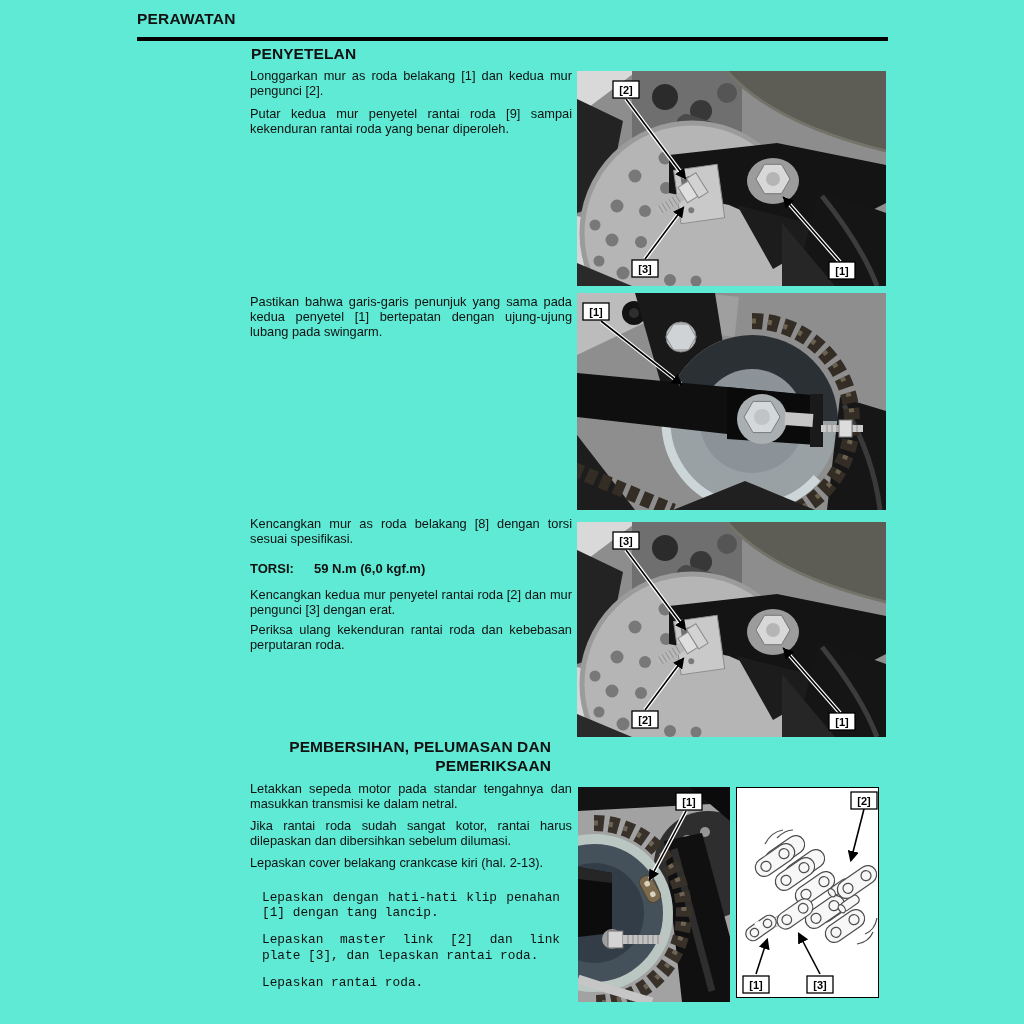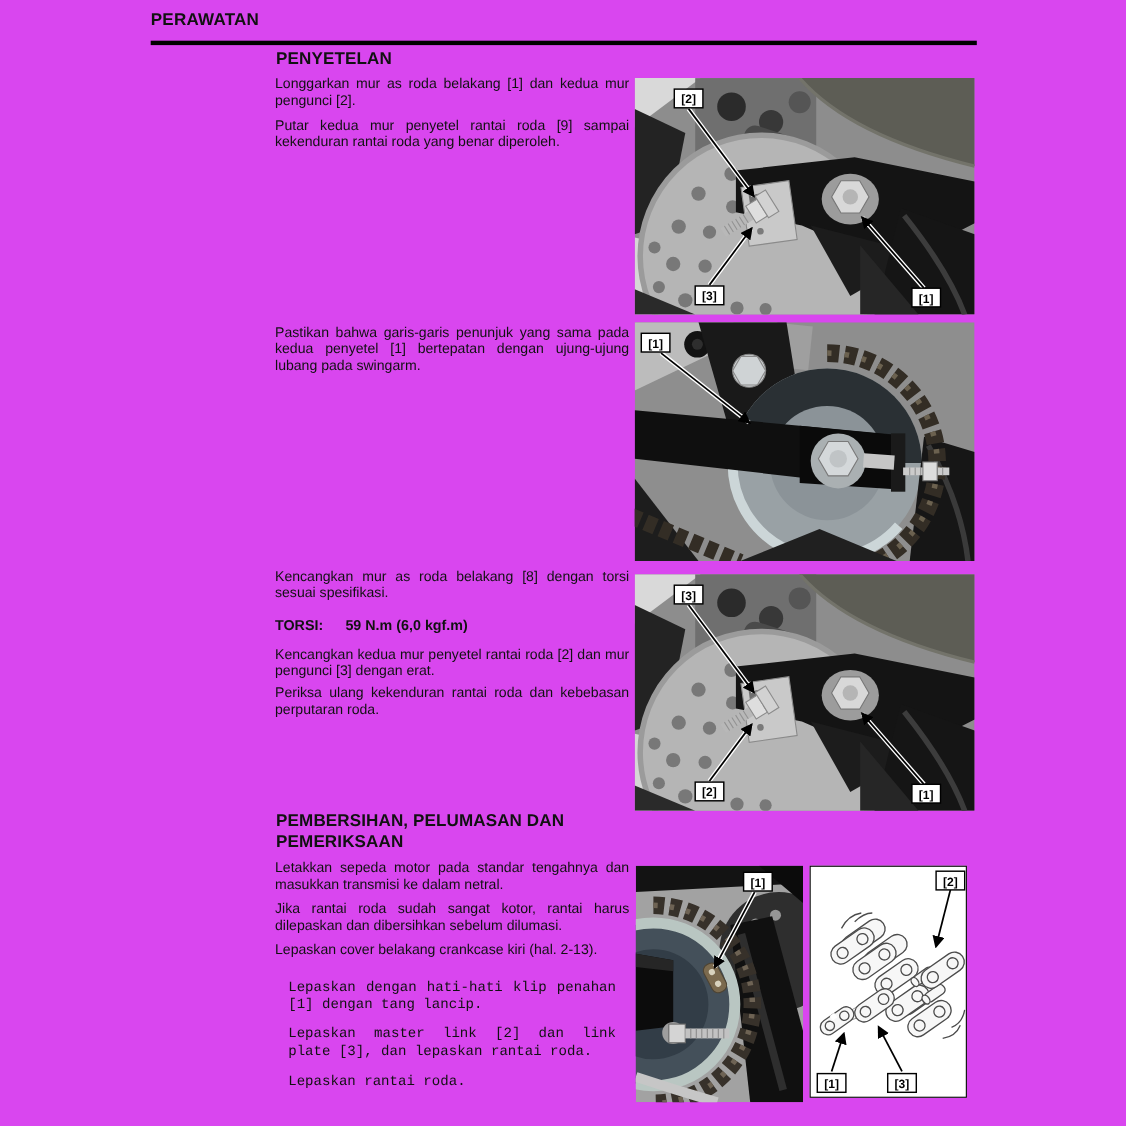--- a/index.html
+++ b/index.html
@@ -1,20 +1,20 @@
 <!DOCTYPE html>
 <html><head>
 <meta charset="utf-8">
 <style>
   html,body{margin:0;padding:0;background:#fff;}
-  .page{position:relative;width:1024px;height:1024px;background:#d946ef;
+  .page{position:relative;width:1024px;height:1024px;background:#5eead4;
         font-family:"Liberation Sans",sans-serif;color:#111;overflow:hidden;}
   .h1{position:absolute;left:137px;top:10px;font-size:15.5px;font-weight:bold;letter-spacing:.2px;}
   .rule{position:absolute;left:137px;top:37px;width:751px;height:3.5px;background:#000;}
-  .h2{position:absolute;font-size:15.5px;font-weight:bold;letter-spacing:.1px;}
+  .h2{position:absolute;font-size:15.5px;font-weight:bold;letter-spacing:.1px;text-align:right;}
   #h2-penyetelan{left:251px;top:45px;}
   #h2-pembersihan{left:251px;top:737px;width:300px;line-height:19px;}
   .para{position:absolute;left:250px;width:322px;font-size:12.8px;line-height:15.2px;
         text-align:justify;margin:0;}
   #p1{top:68px}#p2{top:106px}#p3{top:294px}#p4{top:516px}
   #torsi{position:absolute;left:250px;top:561px;font-size:13px;font-weight:bold;margin:0;}
   #torsi .tl{display:inline-block;width:64px;}
   #p5{top:587px}#p6{top:622px}
   #s2p1{top:781px}#s2p2{top:818px}#s2p3{top:855px}
   #s2block{top:878px}

